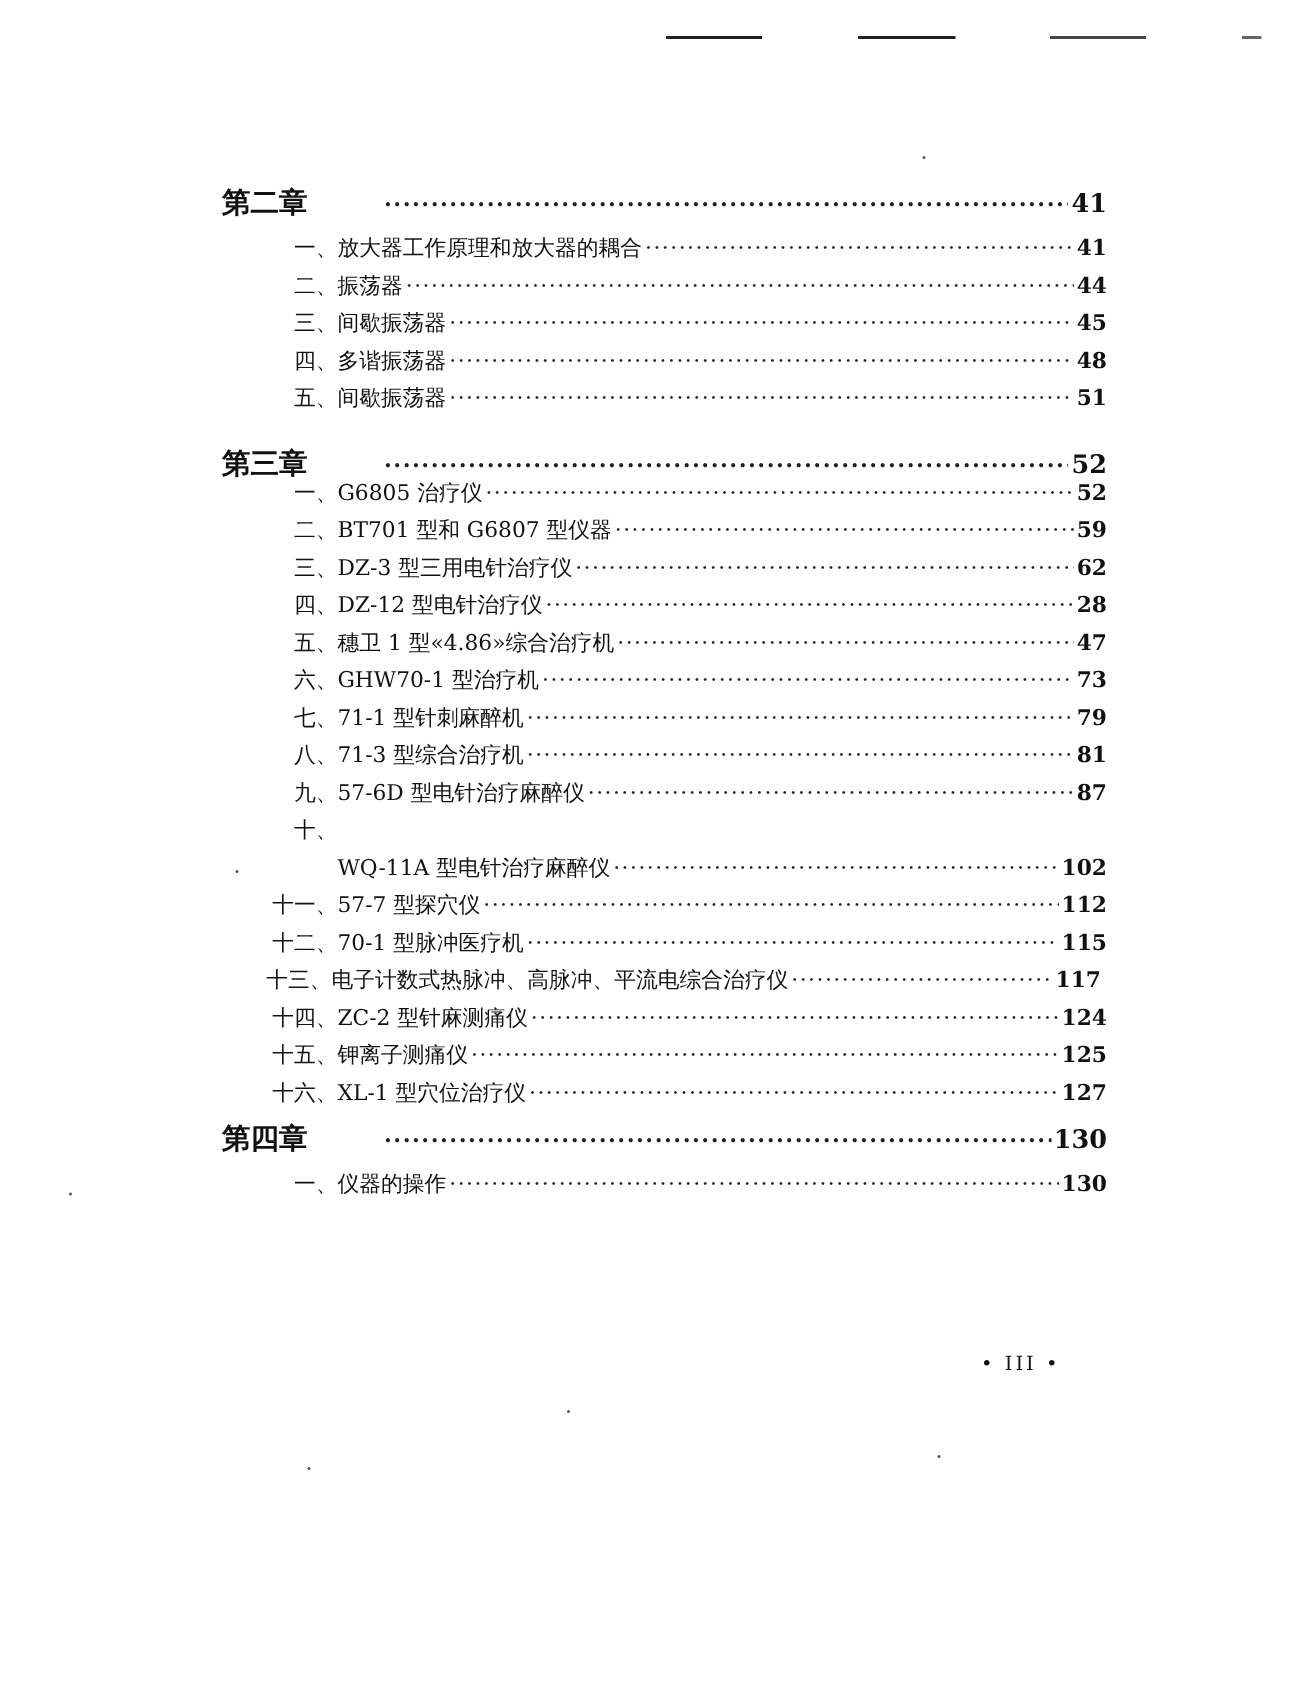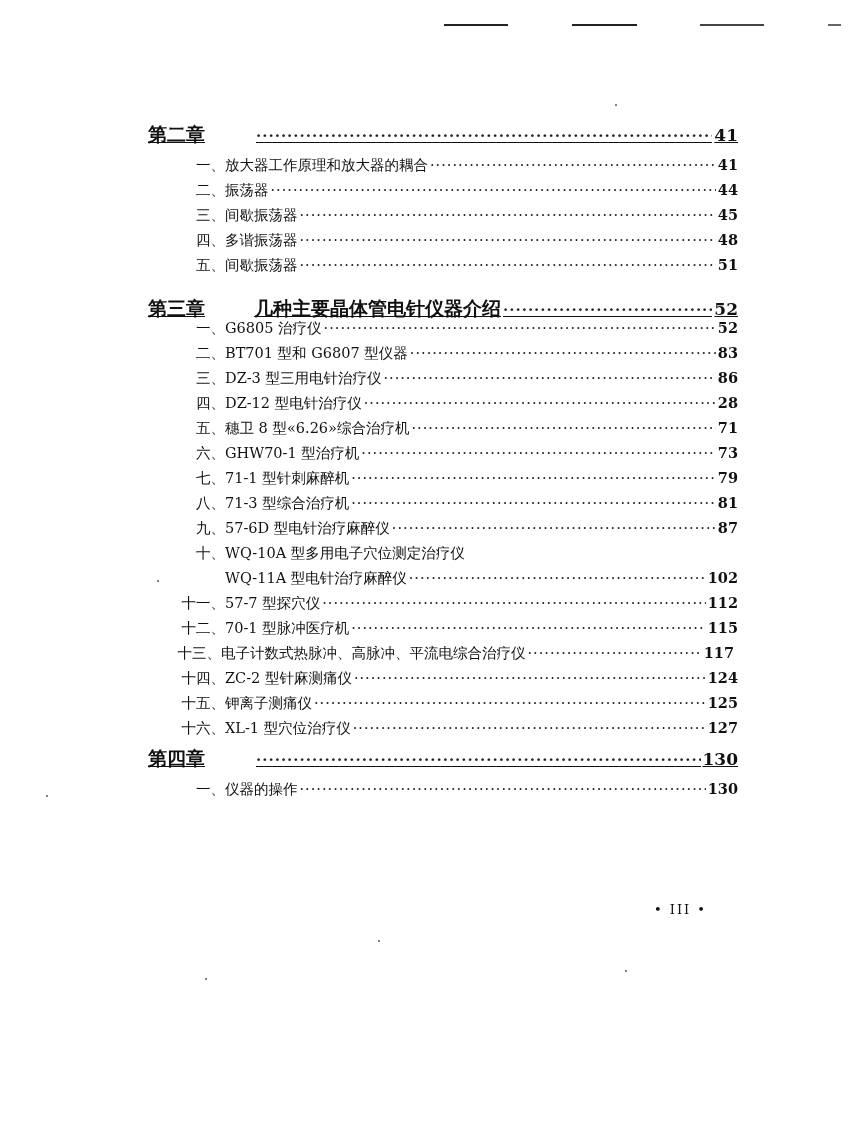--- a/index.html
+++ b/index.html
@@ -6,21 +6,21 @@
   body { width:866px; height:1122px; position:relative; overflow:hidden;
          font-family:"DejaVu Serif", "Liberation Serif", serif; color:#111; }
   .topline { position:absolute; top:24px; height:2px; background:#222; }
   .toc { position:absolute; left:0; top:0; width:866px; }
   .row { position:absolute; display:flex; align-items:baseline; white-space:nowrap; }
   .row .num { flex:0 0 auto; }
   .row .title { flex:0 0 auto; }
   .row .dots { flex:1 1 auto; overflow:hidden; margin:0 2px; letter-spacing:1px; color:#222; }
   .row .dots::before { content:"································································································································"; }
   .row .page { flex:0 0 auto; font-weight:bold; }
-  .chapter { font-size:19px; font-weight:bold;text-decoration:underline; }
+  .chapter { font-size:19px; font-weight:bold; }
   .chapter .num { width:106px; }
   .chapter .dots { font-size:15px; }
   .chapter .page { font-size:17px; }
   .item { font-size:14.5px; }
   .item .num { text-align:right; }
   .item .page { font-size:14.5px; }
   .folio { position:absolute; left:654px; top:902px; font-size:13px; letter-spacing:2px; }
   .speck { position:absolute; width:2px; height:2px; background:#555; border-radius:1px; }
 </style>
 </head>
@@ -64,53 +64,52 @@
   </div>
   <div class="row item" style="left:188px;top:256px;width:550px;">
     <span class="num" style="width:37px">五、</span>
     <span class="title">间歇振荡器</span>
     <span class="dots"></span>
     <span class="page">51</span>
   </div>
 
   <div class="row chapter" style="left:148px;top:296px;width:590px;">
     <span class="num">第三章</span>
-    <span class="title">几种主要晶体管电针仪器介绍</span>
     <span class="dots"></span>
     <span class="page">52</span>
   </div>
   <div class="row item" style="left:188px;top:319px;width:550px;">
     <span class="num" style="width:37px">一、</span>
     <span class="title">G6805 治疗仪</span>
     <span class="dots"></span>
     <span class="page">52</span>
   </div>
   <div class="row item" style="left:188px;top:344px;width:550px;">
     <span class="num" style="width:37px">二、</span>
     <span class="title">BT701 型和 G6807 型仪器</span>
     <span class="dots"></span>
-    <span class="page">83</span>
+    <span class="page">59</span>
   </div>
   <div class="row item" style="left:188px;top:369px;width:550px;">
     <span class="num" style="width:37px">三、</span>
     <span class="title">DZ-3 型三用电针治疗仪</span>
     <span class="dots"></span>
-    <span class="page">86</span>
+    <span class="page">62</span>
   </div>
   <div class="row item" style="left:188px;top:394px;width:550px;">
     <span class="num" style="width:37px">四、</span>
     <span class="title">DZ-12 型电针治疗仪</span>
     <span class="dots"></span>
     <span class="page">28</span>
   </div>
   <div class="row item" style="left:188px;top:419px;width:550px;">
     <span class="num" style="width:37px">五、</span>
-    <span class="title">穗卫 8 型«6.26»综合治疗机</span>
+    <span class="title">穗卫 1 型«4.86»综合治疗机</span>
     <span class="dots"></span>
-    <span class="page">71</span>
+    <span class="page">47</span>
   </div>
   <div class="row item" style="left:188px;top:444px;width:550px;">
     <span class="num" style="width:37px">六、</span>
     <span class="title">GHW70-1 型治疗机</span>
     <span class="dots"></span>
     <span class="page">73</span>
   </div>
   <div class="row item" style="left:188px;top:469px;width:550px;">
     <span class="num" style="width:37px">七、</span>
     <span class="title">71-1 型针刺麻醉机</span>
@@ -124,21 +123,20 @@
     <span class="page">81</span>
   </div>
   <div class="row item" style="left:188px;top:519px;width:550px;">
     <span class="num" style="width:37px">九、</span>
     <span class="title">57-6D 型电针治疗麻醉仪</span>
     <span class="dots"></span>
     <span class="page">87</span>
   </div>
   <div class="row item" style="left:188px;top:544px;width:550px;">
     <span class="num" style="width:37px">十、</span>
-    <span class="title">WQ-10A 型多用电子穴位测定治疗仪</span>
   </div>
   <div class="row item" style="left:225px;top:569px;width:513px;">
     <span class="title">WQ-11A 型电针治疗麻醉仪</span>
     <span class="dots"></span>
     <span class="page">102</span>
   </div>
   <div class="row item" style="left:168px;top:594px;width:570px;">
     <span class="num" style="width:57px">十一、</span>
     <span class="title">57-7 型探穴仪</span>
     <span class="dots"></span>

